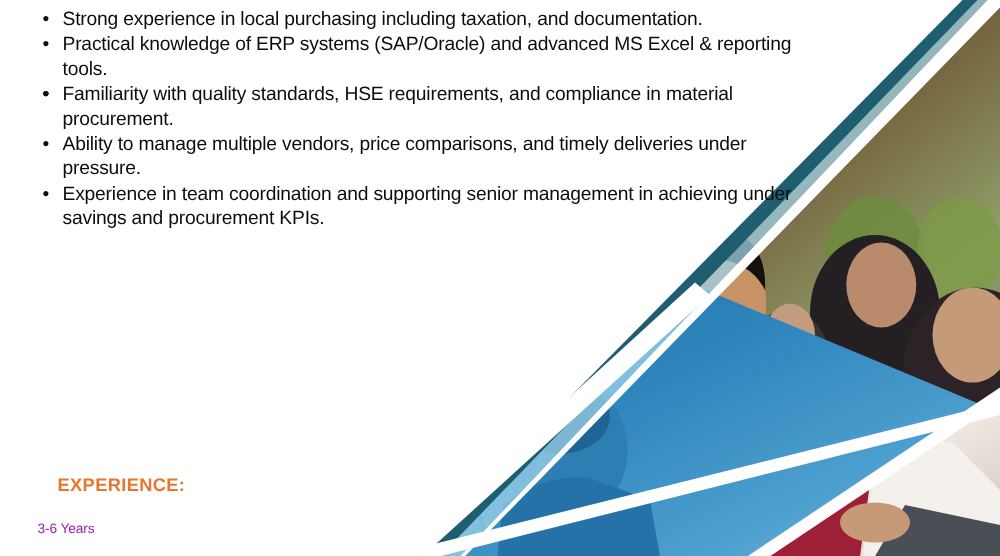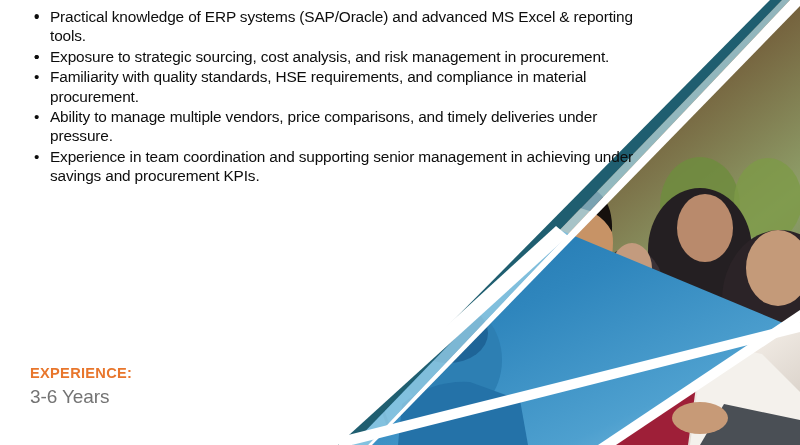--- a/index.html
+++ b/index.html
@@ -63,25 +63,25 @@
   }
   #experience-block { top: 364px; }
   #qualification-block { top: 428px; }
 
   .meta-heading {
     font-size: 14.6px;
     font-weight: bold;
     color: #e8762c;
     letter-spacing: 0.3px;
     line-height: 18px;
-    margin: 0;
+    margin: 16px;
   }
   .meta-value {
-    font-size: 19px;
-    color: #737373;
+    font-size: 11px;
+    color: #a21caf;
     line-height: 18px;
     margin: 6px 0 0 0;
     letter-spacing: -0.1px;
   }
 </style>
 </head>
 <body>
 
 <div id="poster">
 
@@ -212,31 +212,31 @@
     <polygon points="556,226 568,236 338,445 316,445" fill="#ffffff"></polygon>
 
     <polygon points="336,438 800,322 800,332 340,448" fill="#ffffff"></polygon>
 
     <polygon points="800,310 800,322 616,445 598,445" fill="#ffffff"></polygon>
   </svg>
 
   <ul id="requirements-list">
     <li class="req-item">
       <span class="bullet">•</span>
+      <span>Strong experience in local purchasing including taxation, and documentation.</span>
     </li>
     <li class="req-item">
       <span class="bullet">•</span>
       <span>Practical knowledge of ERP systems (SAP/Oracle) and advanced MS Excel &amp; reporting tools.</span>
     </li>
     <li class="req-item">
       <span class="bullet">•</span>
     </li>
     <li class="req-item">
       <span class="bullet">•</span>
-      <span>Exposure to strategic sourcing, cost analysis, and risk management in procurement.</span>
     </li>
     <li class="req-item">
       <span class="bullet">•</span>
       <span>Familiarity with quality standards, HSE requirements, and compliance in material procurement.</span>
     </li>
     <li class="req-item">
       <span class="bullet">•</span>
       <span>Ability to manage multiple vendors, price comparisons, and timely deliveries under pressure.</span>
     </li>
     <li class="req-item">

